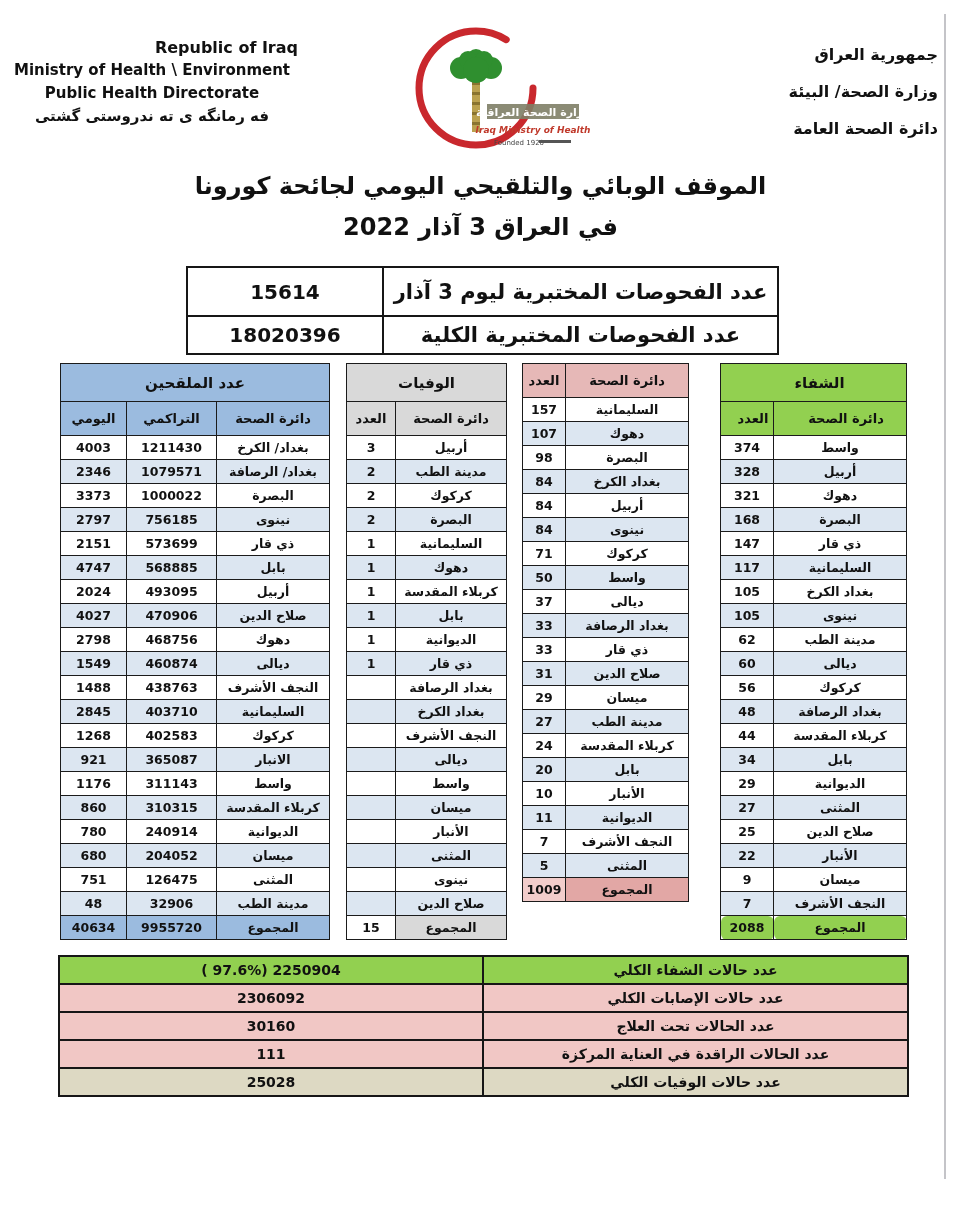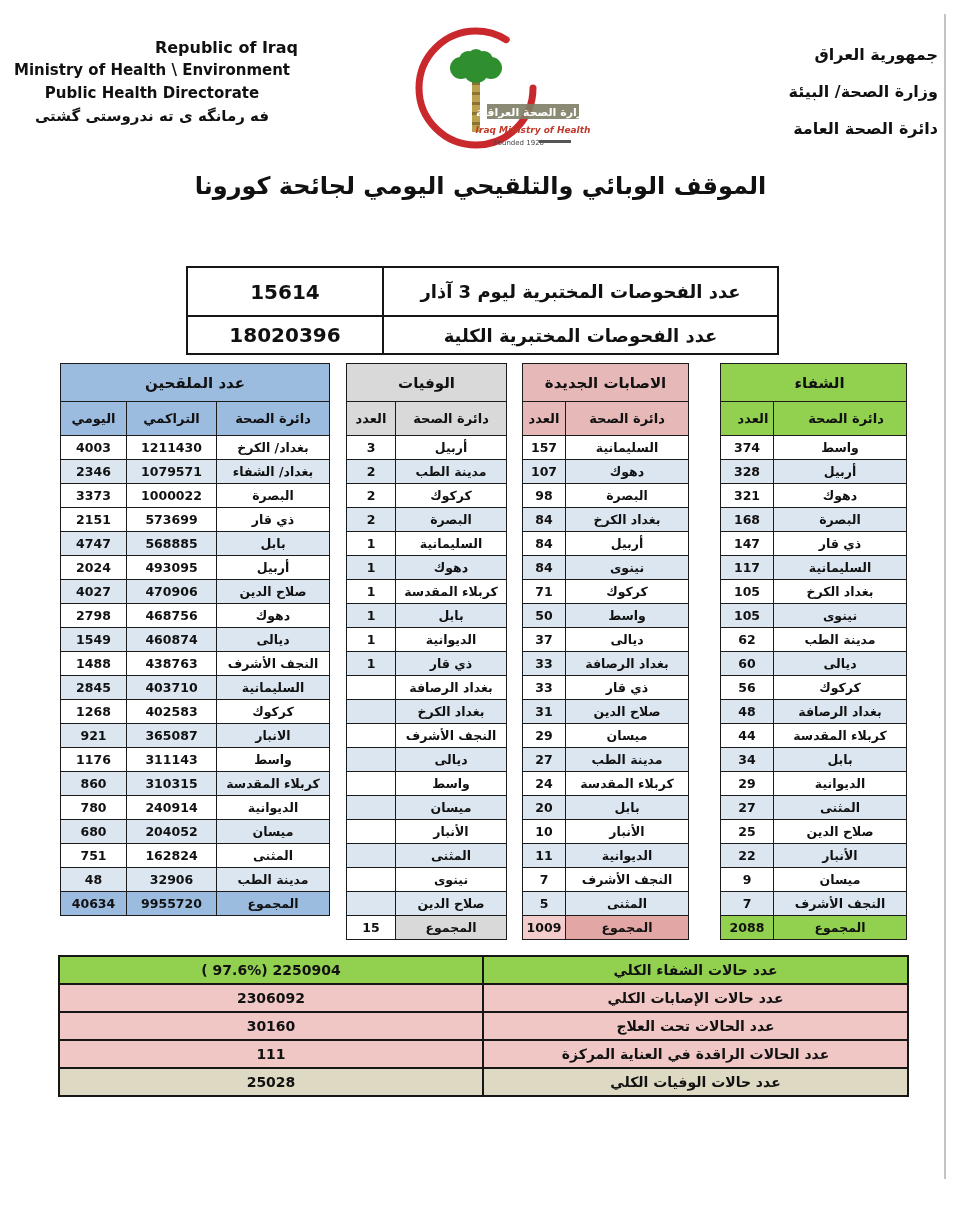--- a/index.html
+++ b/index.html
@@ -12,21 +12,21 @@
   .hdr-right{position:absolute;left:664px;top:36px;width:274px;text-align:right;
              font-weight:bold;font-size:16px;line-height:37px;direction:rtl;}
   .logo{position:absolute;left:391px;top:20px;}
   
   .doc-title{position:absolute;top:166px;left:0;width:961px;text-align:center;
              font-weight:bold;font-size:24px;line-height:41px;direction:rtl;}
   
   .tests{position:absolute;left:186px;top:266px;border-collapse:collapse;table-layout:fixed;}
   .tests td{border:2px solid #161616;text-align:center;font-weight:bold;padding:0;}
   .tests .val{width:194px;font-size:20px;}
-  .tests .lab{width:393px;font-size:18px;direction:rtl;}
+  .tests .lab{width:393px;font-size:21px;direction:rtl;}
   .tests tr:first-child td{height:47px;border-radius:21px;}
   .tests tr:last-child td{height:36px;}
   
   .main{position:absolute;left:60px;top:363px;display:flex;direction:ltr;align-items:flex-start;}
   .gap{flex:0 0 auto;}
   table.mt{border-collapse:collapse;table-layout:fixed;flex:0 0 auto;}
   table.mt th,table.mt td{border:1px solid #1b1b1b;padding:0;text-align:center;overflow:hidden;white-space:nowrap;}
   .mt .sec-title{height:37px;font-size:15px;font-weight:bold;direction:rtl;}
   .mt .col-h{height:33px;font-size:13px;font-weight:bold;direction:rtl;}
   .mt td{height:23px;font-size:12.5px;font-weight:bold;}
@@ -34,21 +34,21 @@
   .mt tr.band td{background:#DCE6F1;}
   .theme-blue .hdr{background:#9BBBDF;}
   .theme-blue tr.total td{background:#9BBBDF;}
   .theme-gray .hdr{background:#D9D9D9;}
   .theme-gray tr.total .tlabel{background:#D9D9D9;}
   .theme-gray tr.total .tval{background:#ffffff;}
   .theme-pink .hdr{background:#E6B8B7;}
   .theme-pink tr.total .tlabel{background:#E2A7A5;}
   .theme-pink tr.total .tval{background:#F2CDCB;}
   .theme-green .hdr{background:#92D050;padding-left:12px;}
-  .theme-green tr.total td{background:#92D050;}
+  .theme-green tr.total td{background:#92D050;border-radius:6px;}
   
   .sum{position:absolute;left:58px;top:955px;border-collapse:collapse;table-layout:fixed;}
   .sum td{border:2px solid #161616;height:26px;text-align:center;font-weight:bold;font-size:14px;padding:0;}
   .sum .sval{width:422px;direction:ltr;}
   .sum .slab{width:423px;direction:rtl;}
   .sum tr.green td{background:#92D050;}
   .sum tr.pink td{background:#F1C7C5;}
   .sum tr.beige td{background:#DDD9C3;}
   
   .scan-edge{position:absolute;left:944px;top:14px;width:2px;height:1165px;background:#c4c4c8;}
@@ -91,20 +91,21 @@
   </div>
 
   <div class="hdr-right">
     <div>جمهورية العراق</div>
     <div>وزارة الصحة/ البيئة</div>
     <div>دائرة الصحة العامة</div>
   </div>
 
   <div class="doc-title">
     <div>الموقف الوبائي والتلقيحي اليومي لجائحة كورونا</div>
+    <div>في العراق 3  آذار  2022</div>
   </div>
 
   <table class="tests">
     <tbody>
         <tr>
       <td class="val">15614</td>
       <td class="lab">عدد الفحوصات المختبرية  ليوم 3  آذار</td>
     </tr>
     <tr>
       <td class="val">18020396</td>
@@ -130,27 +131,32 @@
             <th class="col-h hdr">دائرة الصحة</th>
           </tr>
           <tr>
             <td class="num-cell">4003</td>
             <td class="num-cell">1211430</td>
             <td class="name-cell">بغداد/ الكرخ</td>
           </tr>
           <tr class="band">
             <td class="num-cell">2346</td>
             <td class="num-cell">1079571</td>
-            <td class="name-cell">بغداد/ الشفاء</td>
+            <td class="name-cell">بغداد/ الرصافة</td>
           </tr>
           <tr>
             <td class="num-cell">3373</td>
             <td class="num-cell">1000022</td>
             <td class="name-cell">البصرة</td>
           </tr>
+          <tr class="band">
+            <td class="num-cell">2797</td>
+            <td class="num-cell">756185</td>
+            <td class="name-cell">نينوى</td>
+          </tr>
           <tr>
             <td class="num-cell">2151</td>
             <td class="num-cell">573699</td>
             <td class="name-cell">ذي قار</td>
           </tr>
           <tr class="band">
             <td class="num-cell">4747</td>
             <td class="num-cell">568885</td>
             <td class="name-cell">بابل</td>
           </tr>
@@ -209,21 +215,21 @@
             <td class="num-cell">240914</td>
             <td class="name-cell">الديوانية</td>
           </tr>
           <tr class="band">
             <td class="num-cell">680</td>
             <td class="num-cell">204052</td>
             <td class="name-cell">ميسان</td>
           </tr>
           <tr>
             <td class="num-cell">751</td>
-            <td class="num-cell">162824</td>
+            <td class="num-cell">126475</td>
             <td class="name-cell">المثنى</td>
           </tr>
           <tr class="band">
             <td class="num-cell">48</td>
             <td class="num-cell">32906</td>
             <td class="name-cell">مدينة الطب</td>
           </tr>
           <tr class="total">
             <td class="num-cell tval">40634</td>
             <td class="num-cell tval">9955720</td>
@@ -331,23 +337,20 @@
           </tr>
         </tbody>
       </table>
       <div class="gap" style="width: 15px;"></div>
       <table class="mt theme-pink">
         <colgroup>
           <col style="width: 43px;">
           <col style="width: 123px;">
         </colgroup>
         <tbody>
-          <tr>
-            <th colspan="2" class="sec-title hdr">الاصابات الجديدة</th>
-          </tr>
           <tr>
             <th class="col-h hdr">العدد</th>
             <th class="col-h hdr">دائرة الصحة</th>
           </tr>
           <tr>
             <td class="num-cell">157</td>
             <td class="name-cell">السليمانية</td>
           </tr>
           <tr class="band">
             <td class="num-cell">107</td>

